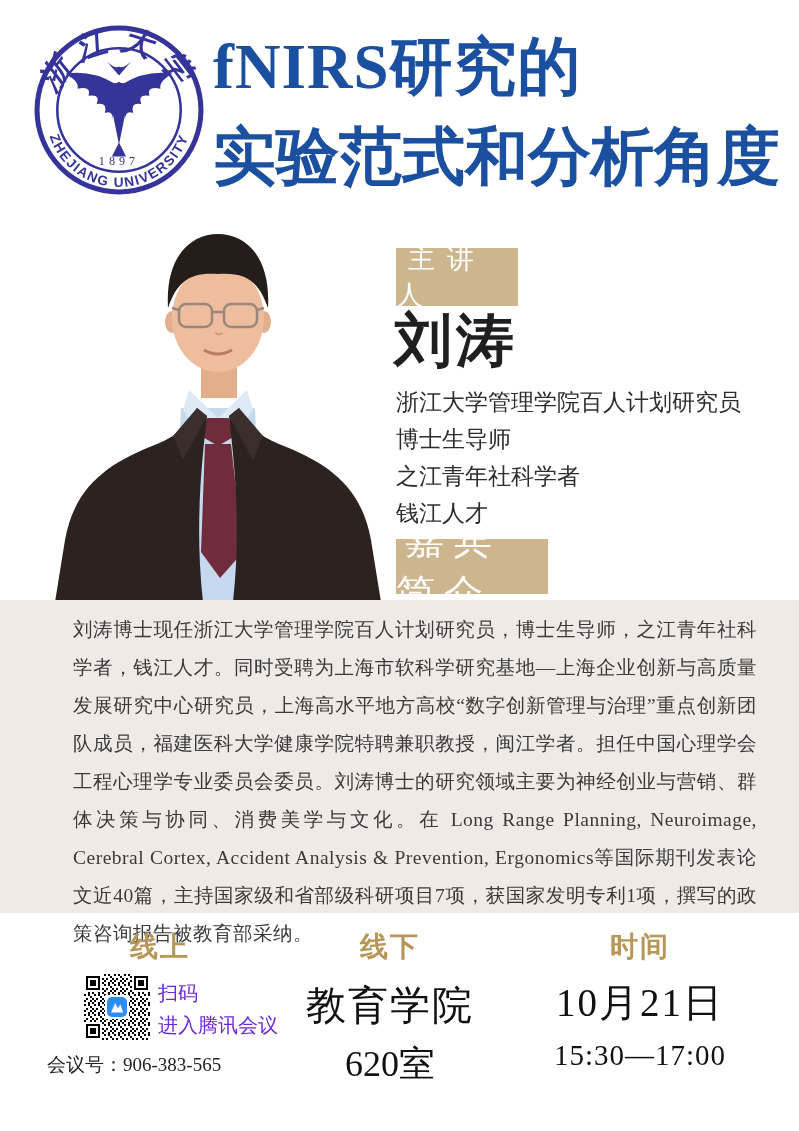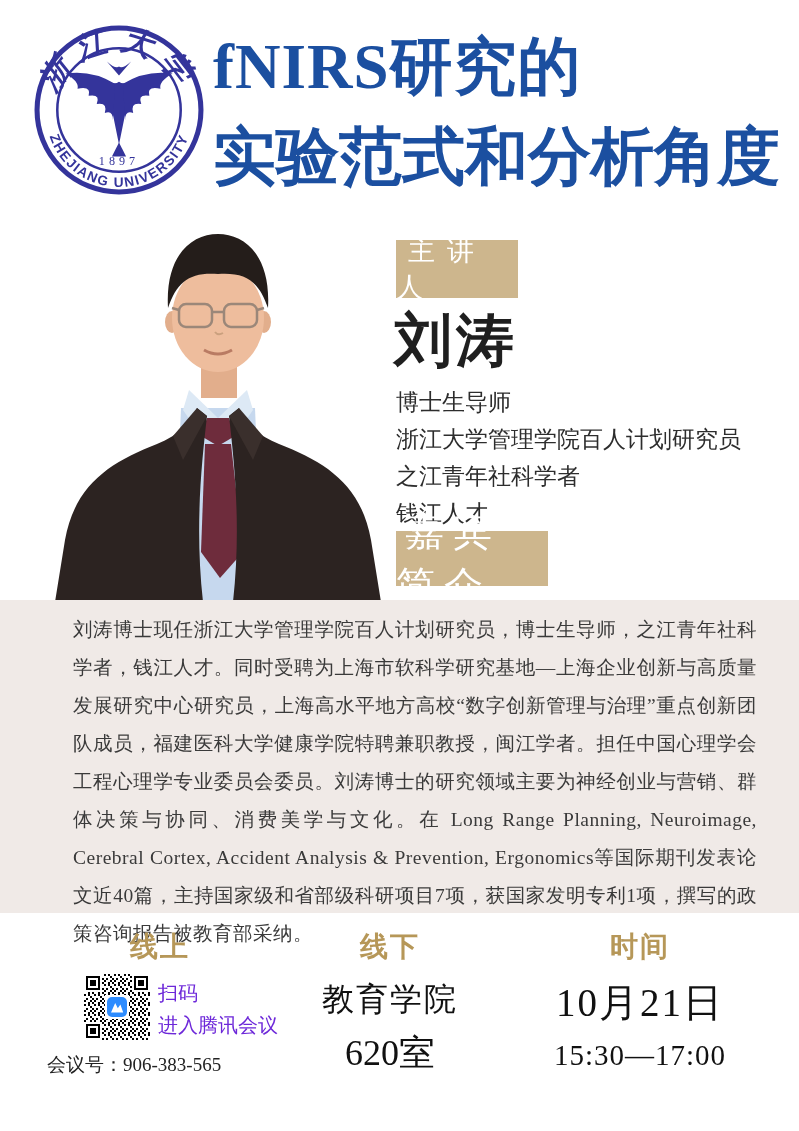--- a/index.html
+++ b/index.html
@@ -19,21 +19,21 @@
   
   #logo{position:absolute;left:33px;top:20px;width:172px;height:178px;}
   #title{position:absolute;left:213px;top:22px;width:586px;color:var(--title_blue);
          font-weight:bold;font-size:63px;line-height:90px;letter-spacing:1px;}
   #title .t1{white-space:nowrap;}
   #title .t2{white-space:nowrap;letter-spacing:0;}
 
   
   #photo{position:absolute;left:55px;top:222px;width:326px;height:380px;}
   .tan-tag{position:absolute;background:var(--tag_tan);color:#fff;display:flex;
-           align-items:center;justify-content:center;font-weight:400;}
+           align-items:center;justify-content:center;font-weight:400;margin-top:8px;}
   #tag-speaker{left:396px;top:240px;width:122px;height:58px;font-size:27px;letter-spacing:12px;text-indent:12px;}
   #speaker-name{position:absolute;left:394px;top:302px;font-size:58px;font-weight:bold;color:var(--text_dark);letter-spacing:4px;}
   #speaker-creds{position:absolute;left:396px;top:384px;font-size:23px;line-height:37px;color:#2d2d2d;}
   #tag-bio{left:396px;top:531px;width:152px;height:55px;font-size:39px;letter-spacing:9px;text-indent:9px;}
 
   
   #bio{position:absolute;left:0;top:600px;width:799px;height:313px;background:var(--bio_bg);
        padding:11px 42px 12px 73px;}
   #bio p{font-size:19.5px;line-height:38px;text-align:justify;color:#3a3a3a;letter-spacing:.5px;}
 
@@ -42,21 +42,21 @@
   .col-h{font-size:28px;font-weight:bold;color:var(--gold);letter-spacing:2px;}
   #col-online{left:45px;top:928px;width:230px;}
   #col-offline{left:280px;top:928px;width:220px;}
   #col-time{left:520px;top:928px;width:240px;}
   #qr-wrap{position:relative;margin-top:8px;height:70px;text-align:left;}
   #qr{position:absolute;left:39px;top:0;width:66px;height:66px;}
   .qr-txt{position:absolute;left:113px;font-size:20px;color:#6d28d9;white-space:nowrap;}
   #scan-line{top:6px;}
   #enter-line{top:38px;}
   #meeting-id{margin-top:8px;font-size:19px;color:#222;white-space:nowrap;text-align:left;padding-left:2px;}
-  .venue-big{font-size:32px;color:#111;margin-top:12px;letter-spacing:2px;}
+  .venue-big{font-size:40px;color:#111;margin-top:12px;letter-spacing:2px;}
   .venue-big2{font-size:36px;color:#111;margin-top:7px;}
   .date-big{font-size:39px;color:#111;margin-top:10px;letter-spacing:2px;}
   .time-range{font-size:29px;color:#111;margin-top:9px;letter-spacing:1px;}
 
   
   #footer{position:absolute;left:0;top:1072px;width:799px;text-align:center;
           font-size:32px;color:#111;white-space:nowrap;}
 </style>
 </head>
 <body>
@@ -122,22 +122,22 @@
       <line x1="202" y1="88" x2="209" y2="86"></line>
     </g>
 
     <path d="M160 110 q3 4 8 1" stroke="#caa07e" stroke-width="2" fill="none"></path>
     <path d="M149 128 q14 8 28 0" stroke="#b97b63" stroke-width="3" fill="none"></path>
   </svg>
 
   <div id="tag-speaker" class="tan-tag">主讲人</div>
   <div id="speaker-name">刘涛</div>
   <div id="speaker-creds">
+    <div>浙江大学管理学院百人计划研究员</div>
     <div>博士生导师</div>
-    <div>浙江大学管理学院百人计划研究员</div>
     <div>之江青年社科学者</div>
     <div>钱江人才</div>
   </div>
   <div id="tag-bio" class="tan-tag">嘉宾简介</div>
 
   <div id="bio">
     <p>刘涛博士现任浙江大学管理学院百人计划研究员，博士生导师，之江青年社科学者，钱江人才。同时受聘为上海市软科学研究基地—上海企业创新与高质量发展研究中心研究员，上海高水平地方高校“数字创新管理与治理”重点创新团队成员，福建医科大学健康学院特聘兼职教授，闽江学者。担任中国心理学会工程心理学专业委员会委员。刘涛博士的研究领域主要为神经创业与营销、群体决策与协同、消费美学与文化。在 Long Range Planning, Neuroimage, Cerebral Cortex, Accident Analysis &amp; Prevention, Ergonomics等国际期刊发表论文近40篇，主持国家级和省部级科研项目7项，获国家发明专利1项，撰写的政策咨询报告被教育部采纳。</p>
   </div>
 
   <div id="col-online" class="col">

